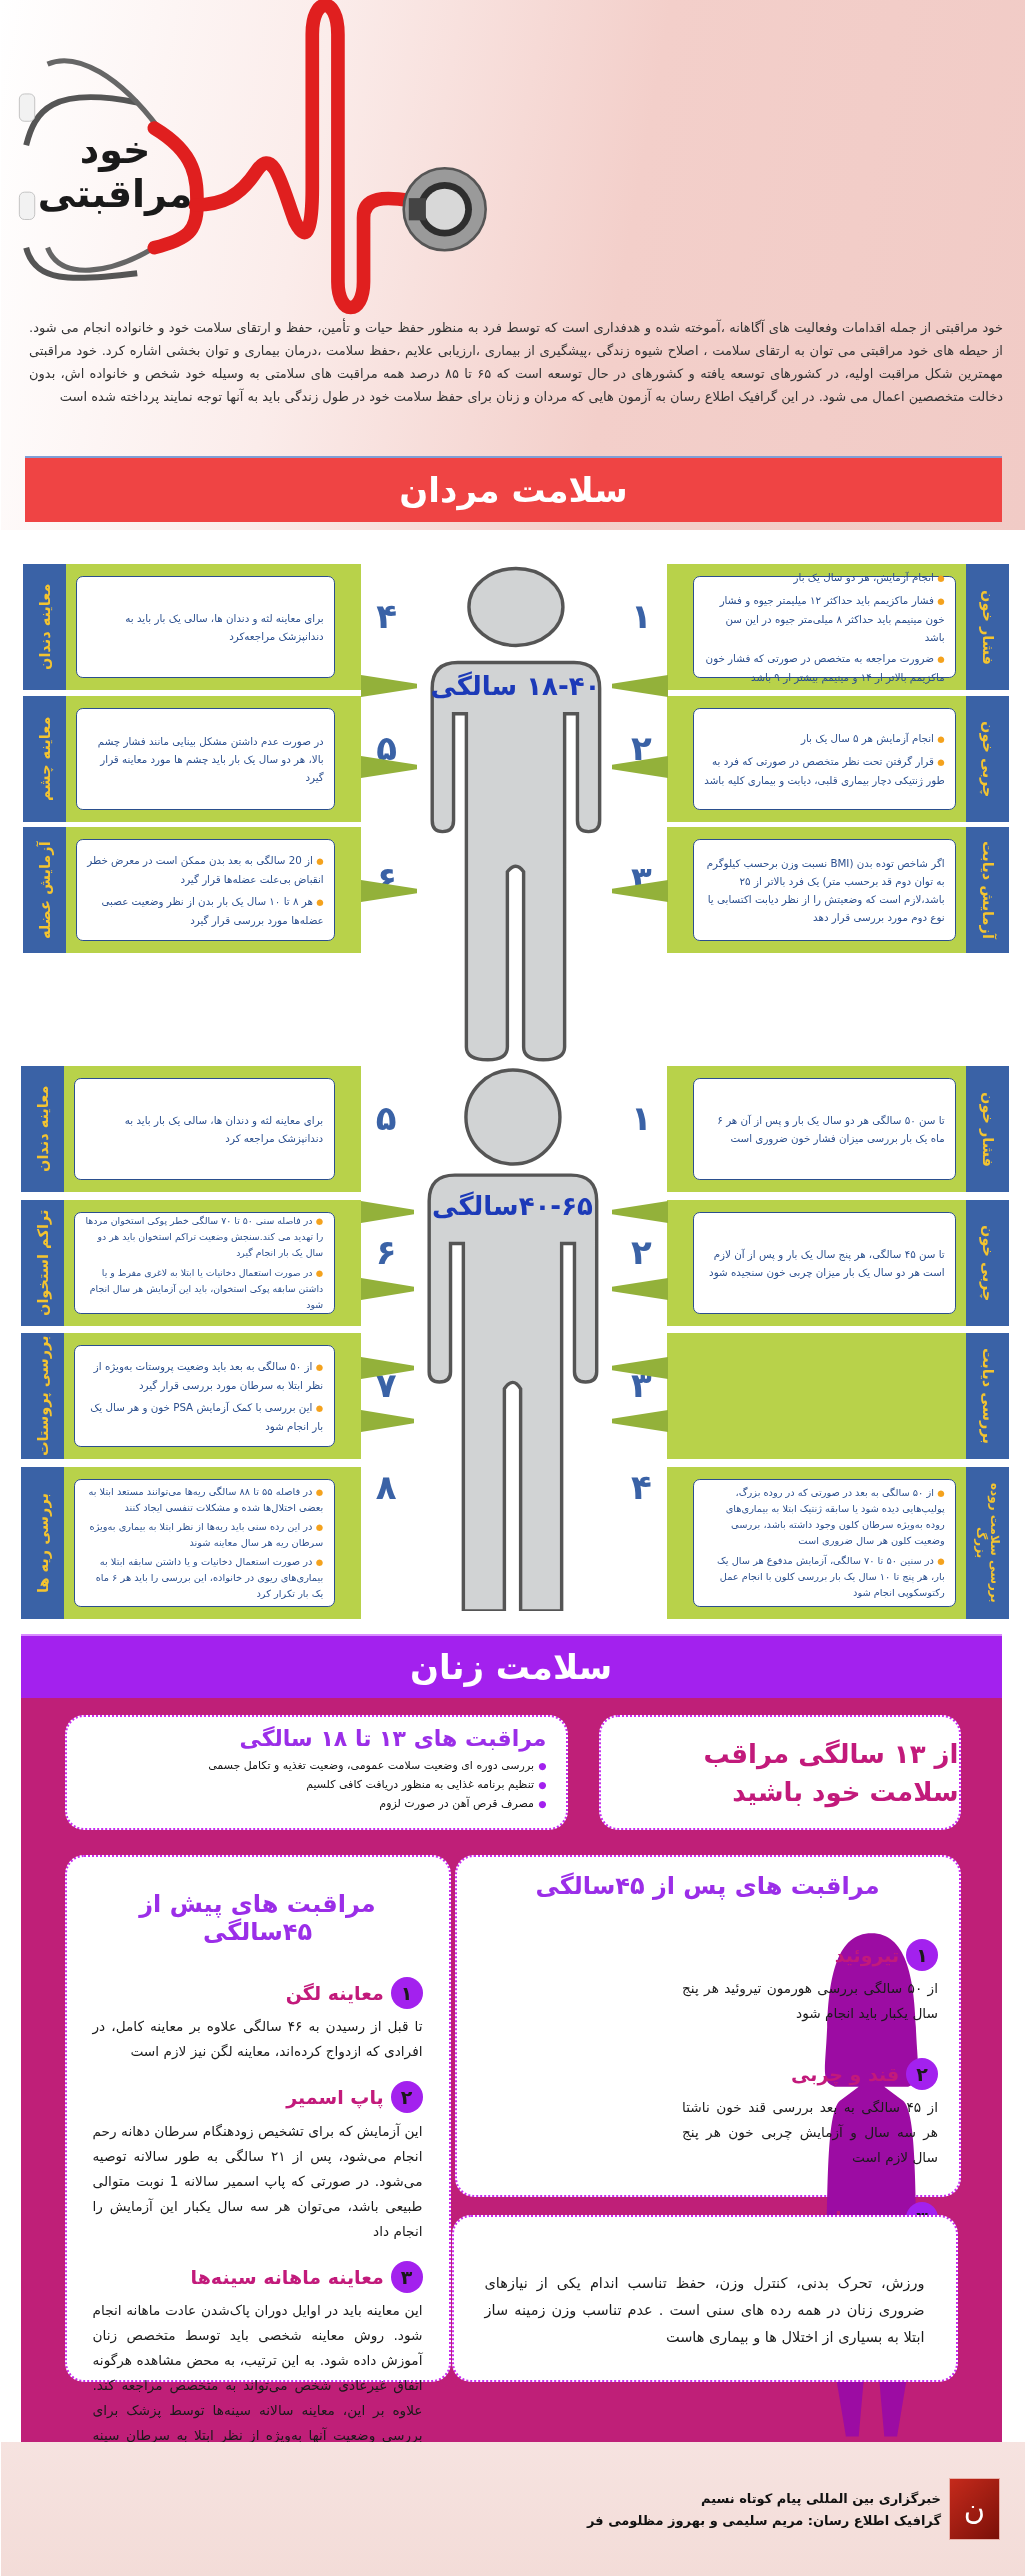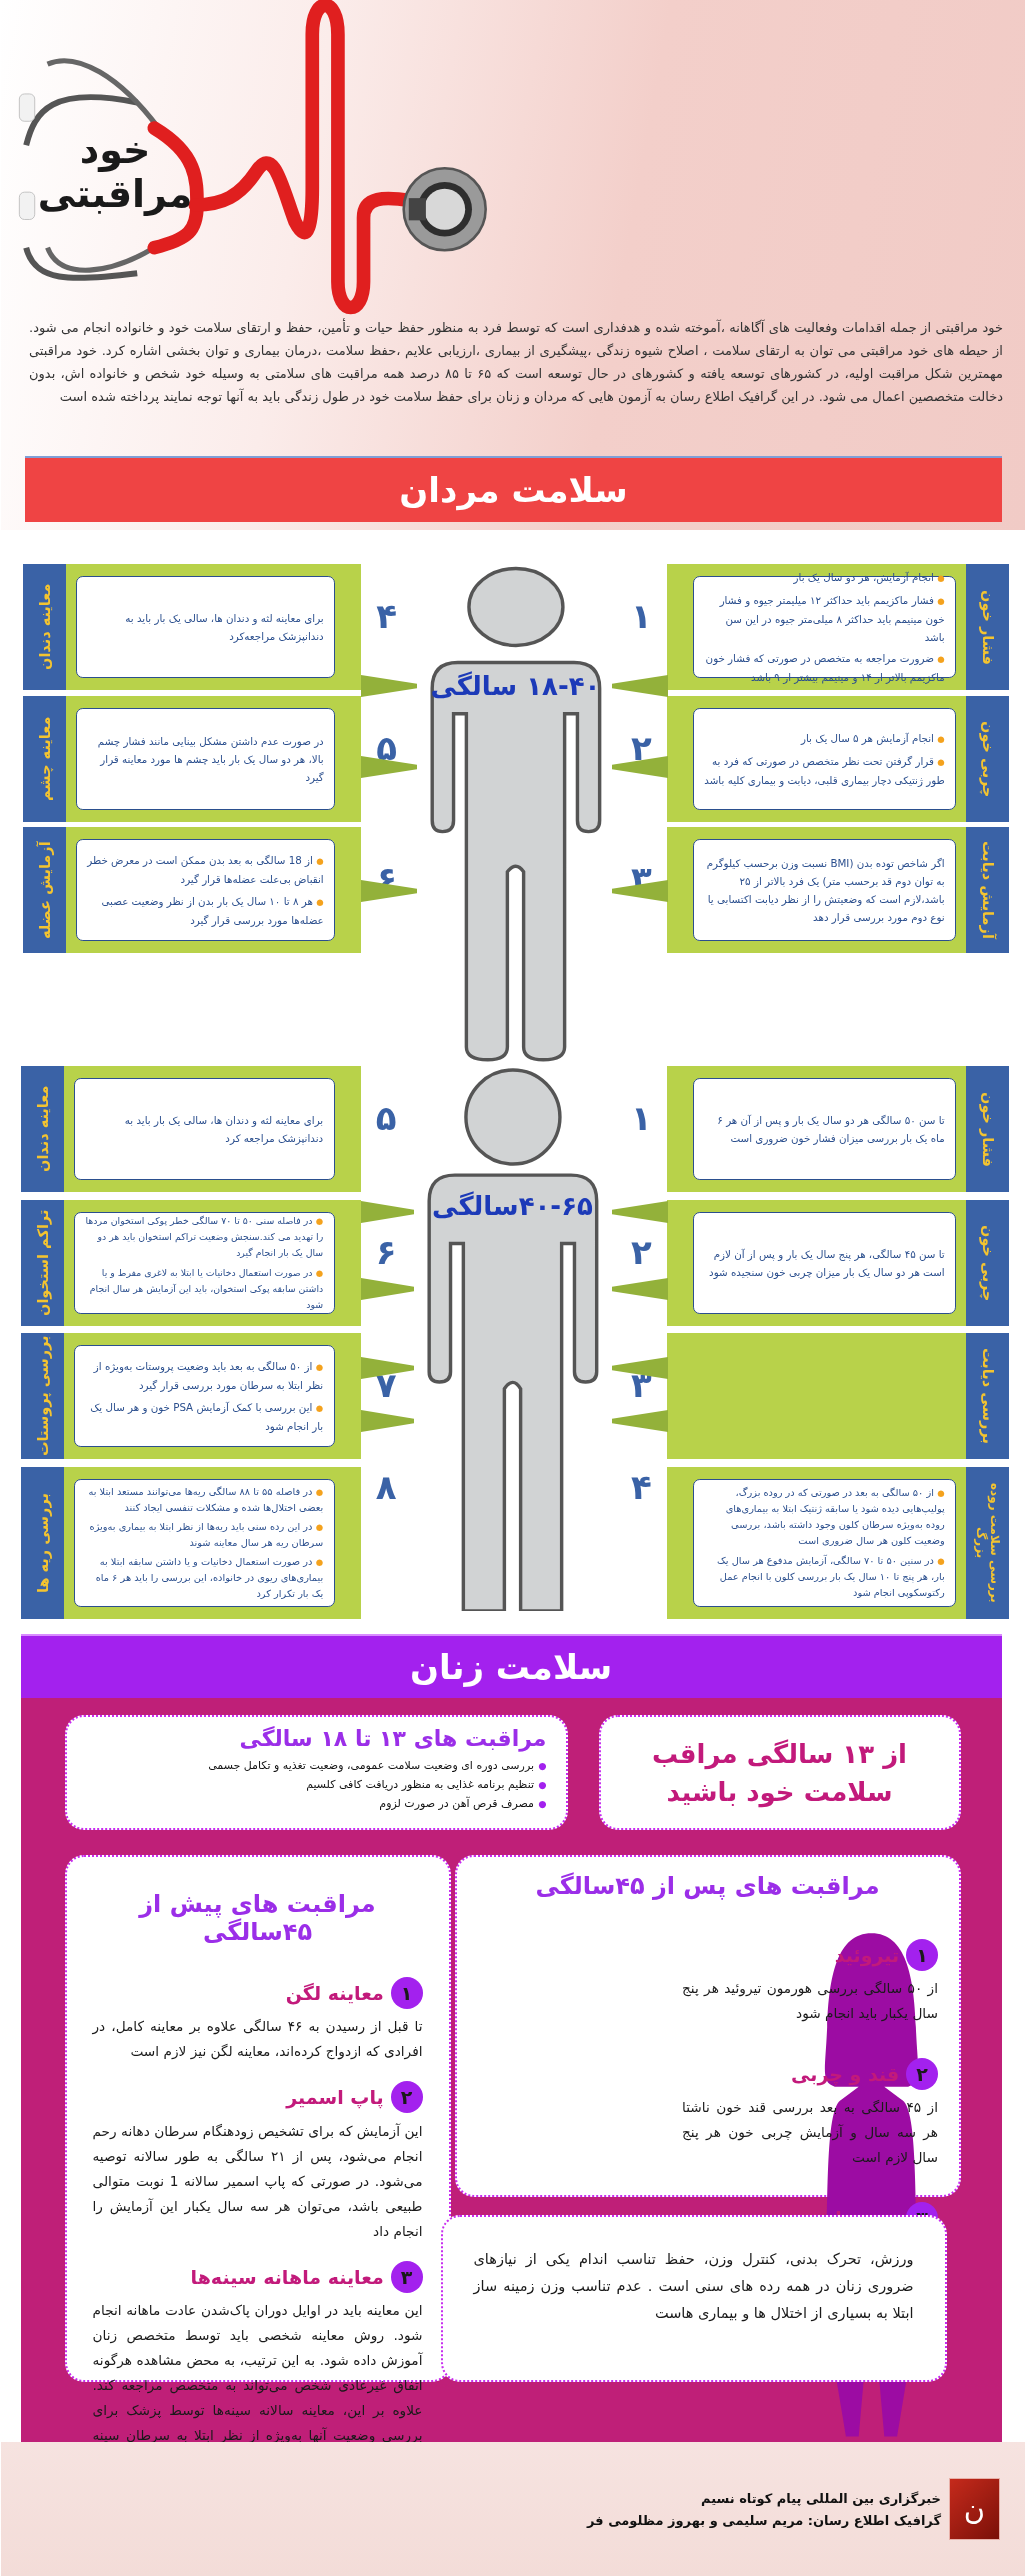--- a/index.html
+++ b/index.html
@@ -179,21 +179,21 @@
 <div class="card left" style="left:23px; top:696px; width:338px;">
   <div class="tab">معاینه چشم</div>
   <div class="box">
     <div>در صورت عدم داشتن مشکل بینایی مانند فشار چشم بالا، هر دو سال یک بار باید چشم ها مورد معاینه قرار گیرد</div>
   </div>
   <span class="num">۵</span>
 </div>
 <div class="card left" style="left:23px; top:827px; width:338px;">
   <div class="tab">آزمایش عضله</div>
   <div class="box">
-    <div class="bullet">از 18 سالگی به بعد بدن ممکن است در معرض خطر انقباض بی‌علت عضله‌ها قرار گیرد</div>
+    <div class="bullet">از 20 سالگی به بعد بدن ممکن است در معرض خطر انقباض بی‌علت عضله‌ها قرار گیرد</div>
     <div class="bullet">هر ۸ تا ۱۰ سال یک بار بدن از نظر وضعیت عصبی عضله‌ها مورد بررسی قرار گیرد</div>
   </div>
   <span class="num">۶</span>
 </div>
 
 <svg class="figure" style="left:412px; top:1064px;" width="201" height="547" viewBox="0 0 235 640">
   <ellipse cx="118" cy="62" rx="55" ry="55" fill="#d1d3d4" stroke="#555" stroke-width="4"></ellipse>
   <path d="M 20 160 Q 20 130 50 130 L 186 130 Q 216 130 216 160 L 216 360 Q 216 372 203 372 Q 190 372 190 360 L 190 210 L 175 210 L 175 640 L 127 640 L 127 380 Q 118 365 108 380 L 108 640 L 60 640 L 60 210 L 45 210 L 45 360 Q 45 372 32 372 Q 20 372 20 360 Z" fill="#d1d3d4" stroke="#555" stroke-width="4"></path>
 </svg>
 <div class="fig-label" style="left:414px; top:1191px;">۴۰-۶۵سالگی</div>
@@ -270,21 +270,21 @@
 <div class="connector" style="left:361px; top:1357px; width:53px; height:22px; clip-path:polygon(0 0,100% 40%,100% 60%,0 100%);"></div>
 <div class="connector" style="left:361px; top:1410px; width:53px; height:22px; clip-path:polygon(0 0,100% 40%,100% 60%,0 100%);"></div>
 <div class="connector" style="left:612px; top:1201px; width:56px; height:22px; clip-path:polygon(0 40%,100% 0,100% 100%,0 60%);"></div>
 <div class="connector" style="left:612px; top:1278px; width:56px; height:22px; clip-path:polygon(0 40%,100% 0,100% 100%,0 60%);"></div>
 <div class="connector" style="left:612px; top:1357px; width:56px; height:22px; clip-path:polygon(0 40%,100% 0,100% 100%,0 60%);"></div>
 <div class="connector" style="left:612px; top:1410px; width:56px; height:22px; clip-path:polygon(0 40%,100% 0,100% 100%,0 60%);"></div>
 
 <div class="women-wrap">
   <div class="banner-women">سلامت زنان</div>
 
-  <div class="wbox" style="right:41px; top:81px; width:362px; height:115px; display:flex; flex-direction:column; align-items:center; justify-content:center;">
+  <div class="wbox" style="right:41px; top:81px; width:362px; height:115px; display:flex; flex-direction:column; align-items:flex-start; justify-content:center;">
     <div class="wsub" style="font-size:26px; line-height:38px;">از ۱۳ سالگی مراقب</div>
     <div class="wsub" style="font-size:26px; line-height:38px;">سلامت خود باشید</div>
   </div>
 
   <div class="wbox" style="left:44px; top:81px; width:503px; height:115px; padding:8.5px 19px;">
     <div class="wtitle" style="font-size:22px; margin-bottom:5.1px;">مراقبت های ۱۳ تا ۱۸ سالگی</div>
     <div class="pbullet" style="font-size:11px; line-height:19px; color:#111;">بررسی دوره ای وضعیت سلامت عمومی، وضعیت تغذیه و تکامل جسمی</div>
     <div class="pbullet" style="font-size:11px; line-height:19px; color:#111;">تنظیم برنامه غذایی به منظور دریافت کافی کلسیم</div>
     <div class="pbullet" style="font-size:11px; line-height:19px; color:#111;">مصرف قرص آهن در صورت لزوم</div>
   </div>
@@ -339,21 +339,21 @@
       <div>
         <div style="display:flex; align-items:center; gap:6.8px; margin-bottom:5.1px;">
           <span class="circle">۳</span>
           <span class="wsub" style="font-size:19px;">روده‌ها</span>
         </div>
         <div class="wtext">بعد از ۵۰ سالگی بررسی سالانه خون مخفی در مدفوع و همچنین کولونوسکوپی هر ۵ سال برای تشخیص زودهنگام سرطان روده بزرگ ضروری است</div>
       </div>
     </div>
   </div>
 
-  <div class="wbox" style="right:55px; top:581px; width:506px; height:167px; padding:29px 31px; display:flex; align-items:flex-start;">
+  <div class="wbox" style="right:44px; top:581px; width:506px; height:167px; padding:29px 31px; display:flex; align-items:flex-end;">
     <div class="wtext" style="font-size:14.5px; line-height:27px;">ورزش، تحرک بدنی، کنترل وزن، حفظ تناسب اندام یکی از نیازهای ضروری زنان در همه رده های سنی است . عدم تناسب وزن زمینه ساز ابتلا به بسیاری از اختلال ها و بیماری هاست</div>
   </div>
 </div>
 
 <div class="footer">
   <div class="logo">ن</div>
   <div class="credits">
     <div>خبرگزاری بین المللی پیام کوتاه نسیم</div>
     <div>گرافیک اطلاع رسان: مریم سلیمی و بهروز مظلومی فر</div>
   </div>

